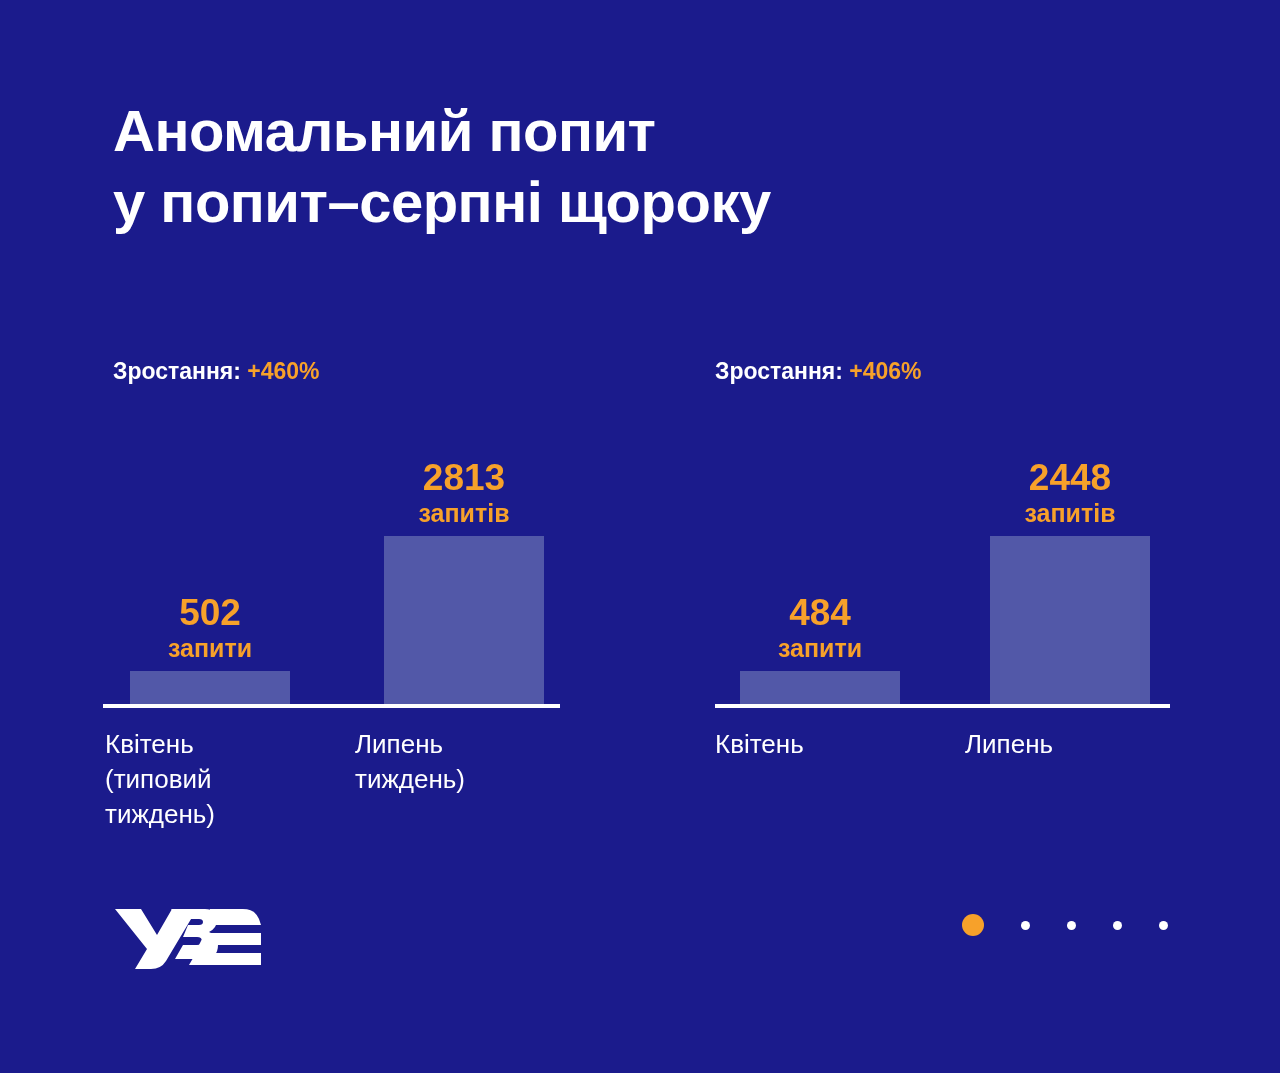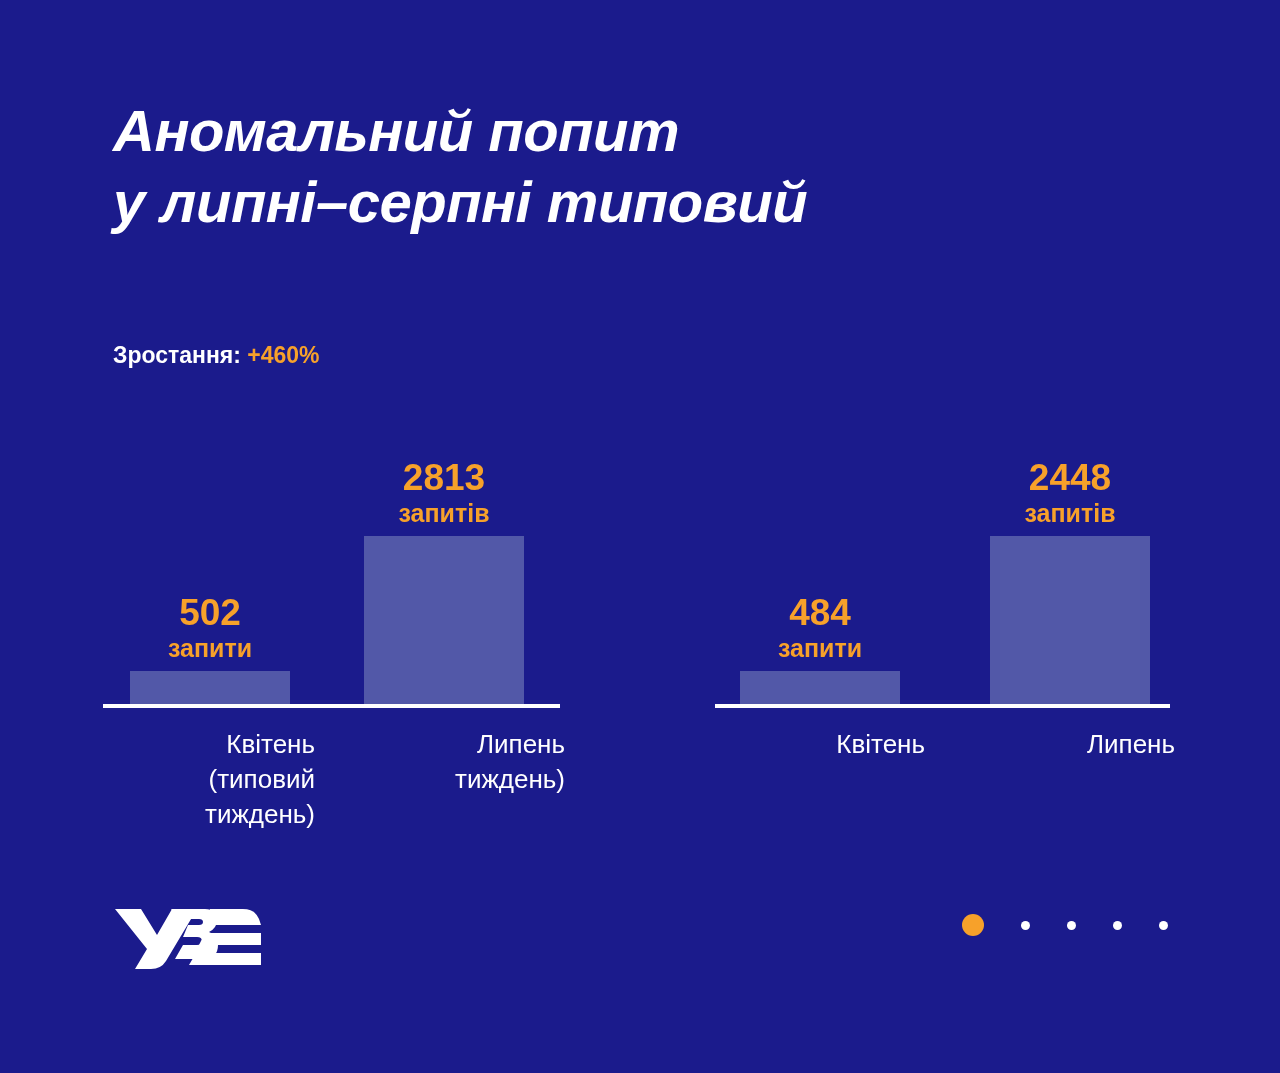--- a/index.html
+++ b/index.html
@@ -18,21 +18,20 @@
     width:1280px;
     height:1073px;
   }
 
   
   .title-block {
     position:absolute;
     left:113px;
     top:96px;
     width:900px;
-    font-style:italic;
   }
   .title-line {
     font-size:58px;
     font-weight:bold;
     line-height:1.22;
     letter-spacing:-0.5px;
     color:#ffffff;
     white-space:nowrap;
   }
 
@@ -45,21 +44,21 @@
   .panel-right { left:715px;  width:480px; }
 
   .panel-title {
     font-size:30px;
     font-weight:bold;
     color:#ffffff;
     line-height:1.2;
     white-space:nowrap;
   }
   .panel-growth {
-    margin-top:20px;
+    margin-top:36px;
     font-size:23px;
     font-weight:bold;
     color:#ffffff;
     white-space:nowrap;
   }
   .panel-growth .growth-value {
     color:#f7a12a;
     font-weight:bold;
   }
 
@@ -116,21 +115,21 @@
   .bar-label .bar-unit {
     display:block;
     font-size:25px;
     font-weight:bold;
     margin-top:2px;
   }
 
   
   .lc-b1 { left:27px;  }
   .lc-b1 .bar { height:33px; }
-  .lc-b2 { left:261px; }
+  .lc-b2 { left:281px; }
   .lc-b2 .bar { height:168px; }
 
   
   .rc-b1 { left:25px;margin-top:18px;  }
   .rc-b1 .bar { height:33px; }
   .rc-b2 { left:275px;border-radius:8px; }
   .rc-b2 .bar { height:168px; }
 
   .bar-label-pos { bottom:100%; margin-bottom:10px; }
 
@@ -138,21 +137,21 @@
   .cats {
     position:absolute;
     top:727px;
   }
   .cats-left  { left:103px; width:457px; }
   .cats-right { left:715px; width:455px; }
 
   .cat {
     position:absolute;
     width:210px;
-    text-align:right;
+    text-align:left;
     font-size:26px;
     font-weight:normal;
     line-height:1.34;
     color:#ffffff;
   }
   .cats-left  .cat-1 { left:2px;   }
   .cats-left  .cat-2 { left:252px; }
   .cats-right .cat-1 { left:0px;   }
   .cats-right .cat-2 { left:250px; }
 
@@ -189,31 +188,35 @@
     background:#f7a12a;
   }
 </style>
 </head>
 <body>
 
 <div class="slide">
 
   <div class="title-block">
     <div class="title-line">Аномальний попит</div>
-    <div class="title-line">у липні–серпні типовий</div>
+    <div class="title-line">у попит–серпні щороку</div>
   </div>
 
   <div class="panel panel-left">
     <div class="panel-growth">
       <span>Зростання:</span>
       <span class="growth-value">+460%</span>
     </div>
   </div>
 
   <div class="panel panel-right">
+    <div class="panel-growth">
+      <span>Зростання:</span>
+      <span class="growth-value">+406%</span>
+    </div>
   </div>
 
   <div class="chart chart-left">
     <div class="plot">
 
       <div class="bar-group lc-b1">
         <div class="bar-label bar-label-pos">
           <span class="bar-value">502</span>
           <span class="bar-unit">запити</span>
         </div>

